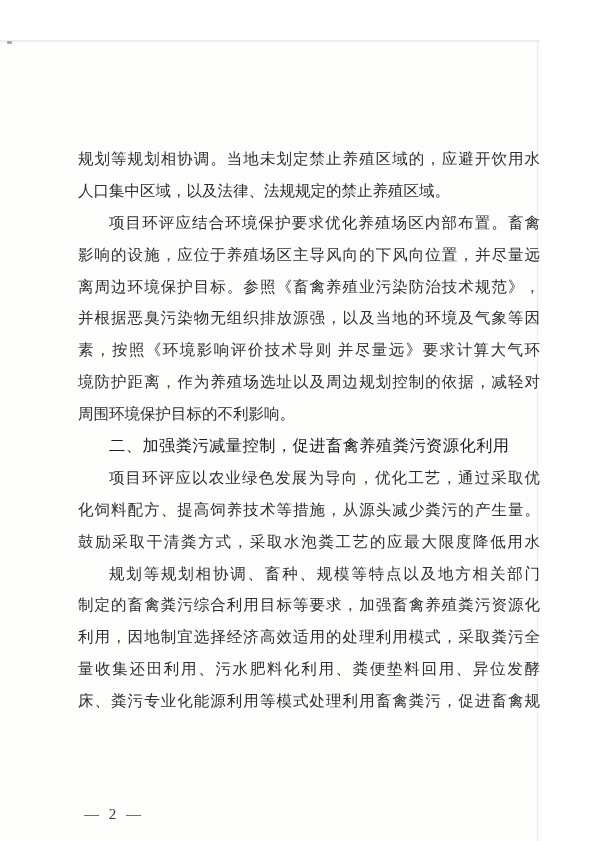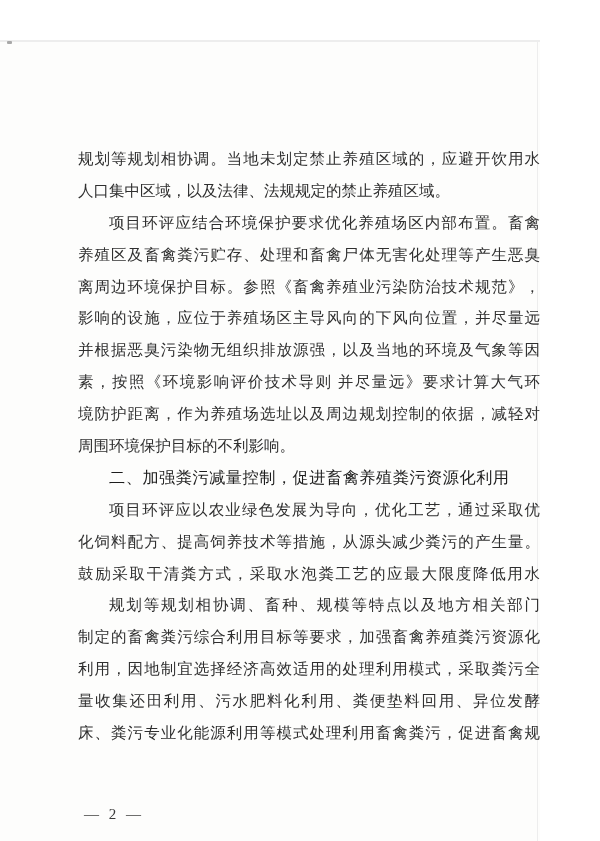--- a/index.html
+++ b/index.html
@@ -75,23 +75,22 @@
 
 <div class="page">
   <div class="edge-top"></div>
   <div class="edge-speck"></div>
   <div class="edge-right"></div>
 
   <div class="textblock" id="textblock">
       <div class="line">规划等规划相协调。当地未划定禁止养殖区域的，应避开饮用水</div>
       <div class="line nl">人口集中区域，以及法律、法规规定的禁止养殖区域。</div>
       <div class="line ind">项目环评应结合环境保护要求优化养殖场区内部布置。畜禽</div>
-      <div class="line">养殖区及畜禽粪污贮存、处理和畜禽尸体无害化处理等产生恶臭</div>
+      <div class="line">影响的设施，应位于养殖场区主导风向的下风向位置，并尽量远</div>
       <div class="line">离周边环境保护目标。参照《畜禽养殖业污染防治技术规范》，</div>
-      <div class="line">影响的设施，应位于养殖场区主导风向的下风向位置，并尽量远</div>
       <div class="line">并根据恶臭污染物无组织排放源强，以及当地的环境及气象等因</div>
       <div class="line">素，按照《环境影响评价技术导则 并尽量远》要求计算大气环</div>
       <div class="line">境防护距离，作为养殖场选址以及周边规划控制的依据，减轻对</div>
       <div class="line nl">周围环境保护目标的不利影响。</div>
       <div class="line nl ind hd">二、加强粪污减量控制，促进畜禽养殖粪污资源化利用</div>
       <div class="line ind">项目环评应以农业绿色发展为导向，优化工艺，通过采取优</div>
       <div class="line">化饲料配方、提高饲养技术等措施，从源头减少粪污的产生量。</div>
       <div class="line">鼓励采取干清粪方式，采取水泡粪工艺的应最大限度降低用水</div>
       <div class="line ind">规划等规划相协调、畜种、规模等特点以及地方相关部门</div>
       <div class="line">制定的畜禽粪污综合利用目标等要求，加强畜禽养殖粪污资源化</div>

